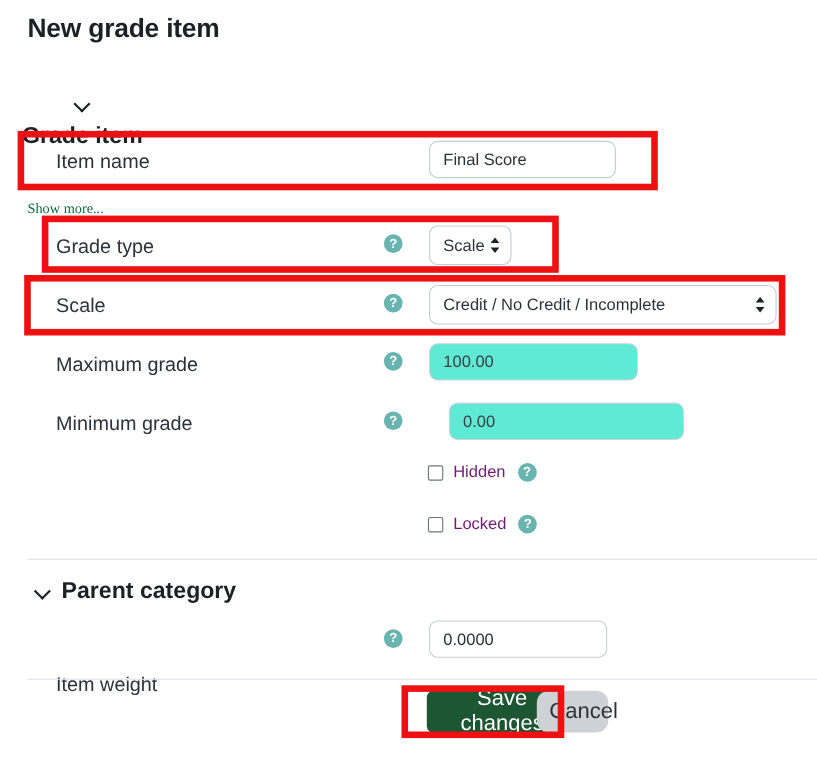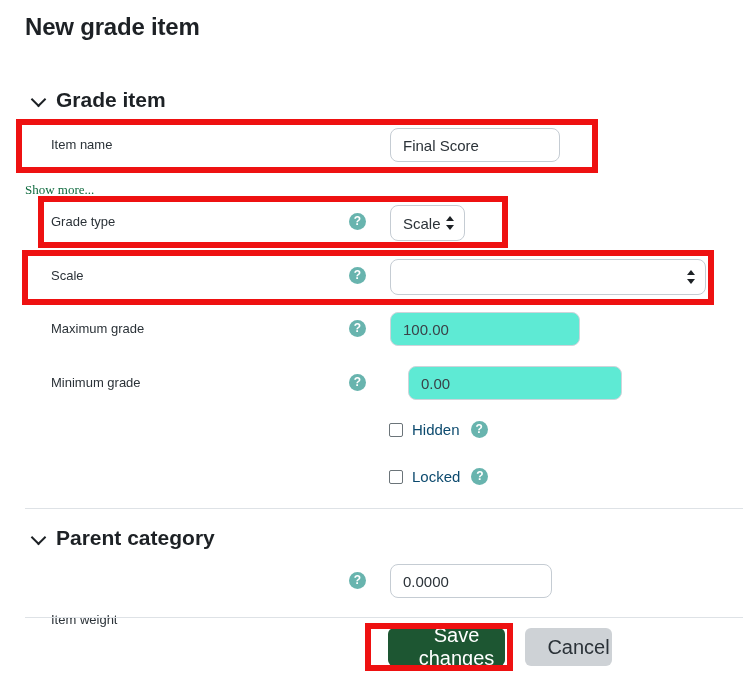--- a/index.html
+++ b/index.html
@@ -52,21 +52,21 @@
     left: 1px;
     top: 1px;
     width: 9px;
     height: 9px;
     border-right: 2.4px solid #1d2125;
     border-bottom: 2.4px solid #1d2125;
     transform: rotate(45deg);
   }
   .row-label {
     position: absolute;
-    font-size: 13px;
+    font-size: 18px;
     color: #2b3238;
     white-space: nowrap;
   }
 
   
   .help-icon {
     position: absolute;
     width: 17px;
     height: 17px;
     border-radius: 50%;
@@ -153,21 +153,21 @@
     width: 14px;
     height: 14px;
     border: 1.6px solid #6b7479;
     border-radius: 2px;
     background: #fff;
     flex: none;
     cursor: pointer;
   }
   .chk-label {
     font-size: 15px;
-    color: #0c4a6e;
+    color: #701a75;
   }
   .chk-row .help-icon { position: static; margin-left: 2px; }
 
   
   .show-more {
     position: absolute;
     font-size: 13px;
     color: #0f6b3f;
     text-decoration: none;
     cursor: pointer;
@@ -211,40 +211,41 @@
     pointer-events: none;
     z-index: 40;
     background: transparent;
   }
 </style>
 </head>
 <body>
 
 <div class="page-title">New grade item</div>
 
-<div class="section-header" style="left:32px; top:88px;">
+<div class="section-header" style="left:20px; top:88px;flex-direction:column;">
   <span class="chev"></span>
   <span>Grade item</span>
 </div>
 
 <div class="row-label" style="left:51px; top:137px;">Item name</div>
 <input class="txt" style="left: 390px; top: 128px; width: 170px;" value="Final Score">
 
 <a class="show-more" style="left:25px; top:182px;">Show more...</a>
 
 <div class="row-label" style="left:51px; top:214px;">Grade type</div>
 <div class="help-icon" style="left:349px; top:213px;">?</div>
 <div class="sel" style="left:390px; top:205px; width:75px;">
   <span>Scale</span>
   <span class="arrows"></span>
 </div>
 
 <div class="row-label" style="left:51px; top:268px;">Scale</div>
 <div class="help-icon" style="left:349px; top:267px;">?</div>
 <div class="sel" style="left:390px; top:259px; width:316px;">
+  <span>Credit / No Credit / Incomplete</span>
   <span class="arrows"></span>
 </div>
 
 <div class="row-label" style="left:51px; top:321px;">Maximum grade</div>
 <div class="help-icon" style="left:349px; top:320px;">?</div>
 <input class="txt disabled" style="left: 390px; top: 312px; width: 190px;" disabled="" value="100.00">
 
 <div class="row-label" style="left:51px; top:375px;">Minimum grade</div>
 <div class="help-icon" style="left:349px; top:374px;">?</div>
 <input class="txt disabled" style="left: 408px; top: 366px; width: 214px;" disabled="" value="0.00">
@@ -268,18 +269,18 @@
   <span>Parent category</span>
 </div>
 
 <div class="row-label" style="left:51px; top:573px;margin-top:39px;">Item weight</div>
 <div class="help-icon" style="left:349px; top:572px;">?</div>
 <input class="txt" style="left: 390px; top: 564px; width: 162px;" value="0.0000">
 
 <div class="divider" style="left:25px; top:617px; width:718px;"></div>
 
 <button class="btn btn-primary" style="left:388px; top:628px; width:117px;">Save changes</button>
-<button class="btn btn-secondary" style="left:525px; top:628px; width:87px;">Cancel</button>
+<button class="btn btn-secondary" style="left:488px; top:628px; width:65px;border-radius:11px;">Cancel</button>
 
 <div class="annot" style="left:16px;  top:119px; width:582px; height:54px;"></div>
 <div class="annot" style="left:38px;  top:196px; width:470px; height:52px;"></div>
 <div class="annot" style="left:22px;  top:250px; width:692px; height:55px;"></div>
 <div class="annot" style="left:365px; top:623px; width:148px; height:48px;"></div>
 
 </body></html>

